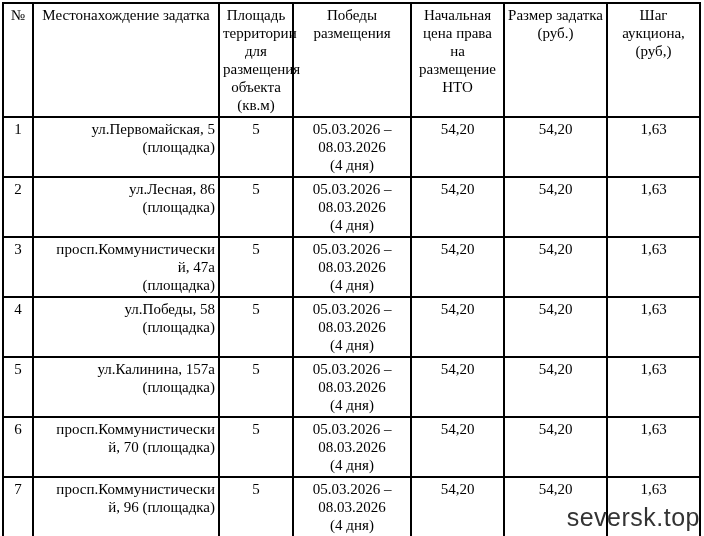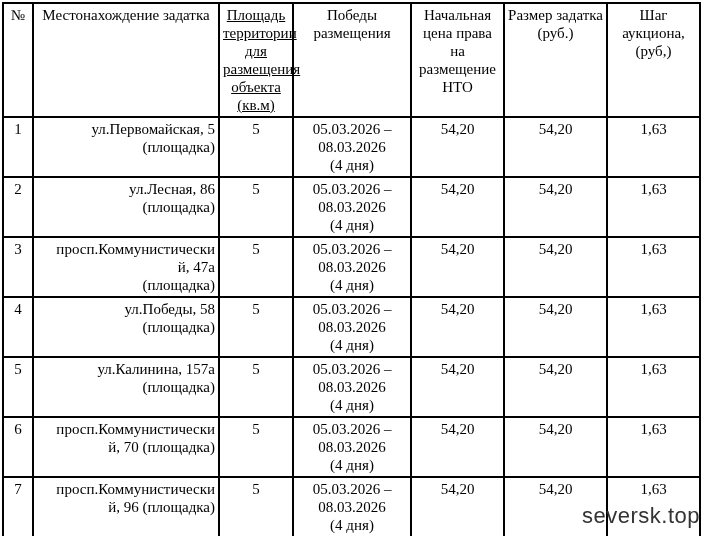--- a/index.html
+++ b/index.html
@@ -23,28 +23,28 @@
     padding:2px 3px;
     font-size:15px;
     line-height:18px;
     white-space:pre-line;
     overflow:visible;
     font-weight:normal;
   }
   table.doc thead tr { height:73px; }
   table.doc tbody tr { height:57px; }
   th { text-align:center; }
-  .h-area { font-size:13px; line-height:14px; padding:1px 0;text-decoration:underline; }
+  .h-area { font-size:13px; line-height:14px; padding:1px 0; }
   .c-center { text-align:center; }
   .c-left { text-align:right; padding-left:5px !important; }
   .watermark {
     position:absolute;
     right:4px; top:503px;
     font-family:"Liberation Sans","DejaVu Sans",sans-serif;
-    font-size:22px;
+    font-size:25px;
     color:#333333;
     letter-spacing:0.5px;
     z-index:5;
   }
 </style>
 </head>
 <body>
 
 <div class="page">
   <table class="doc">

